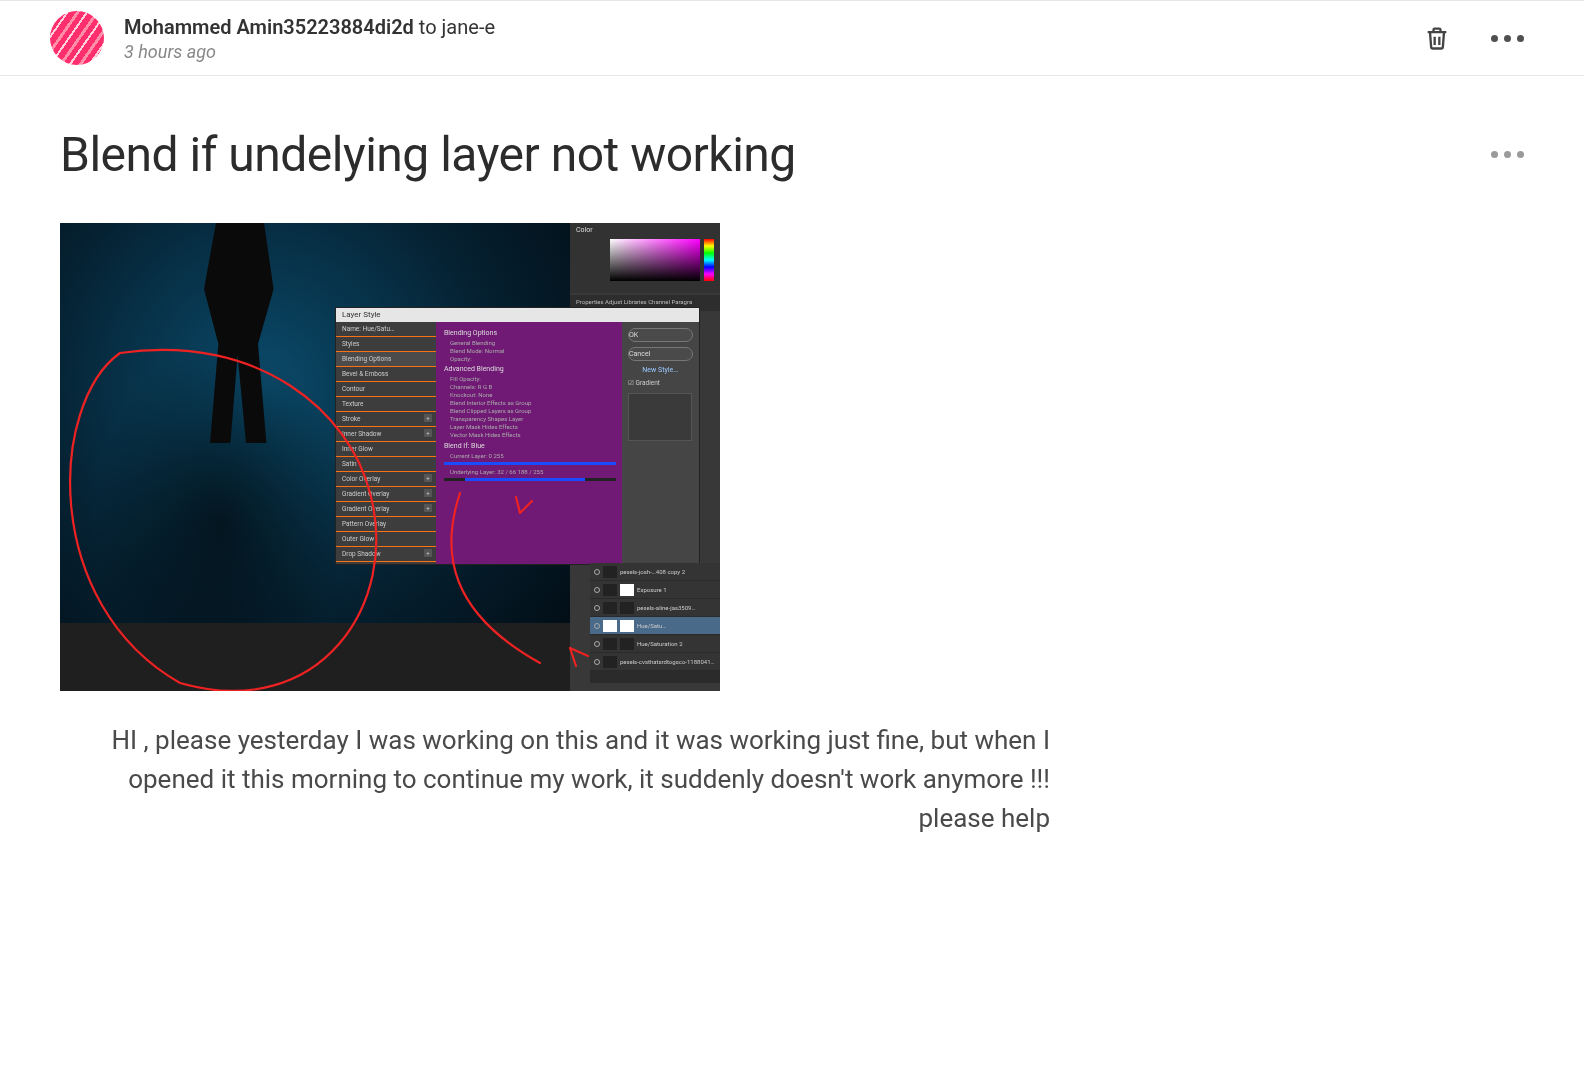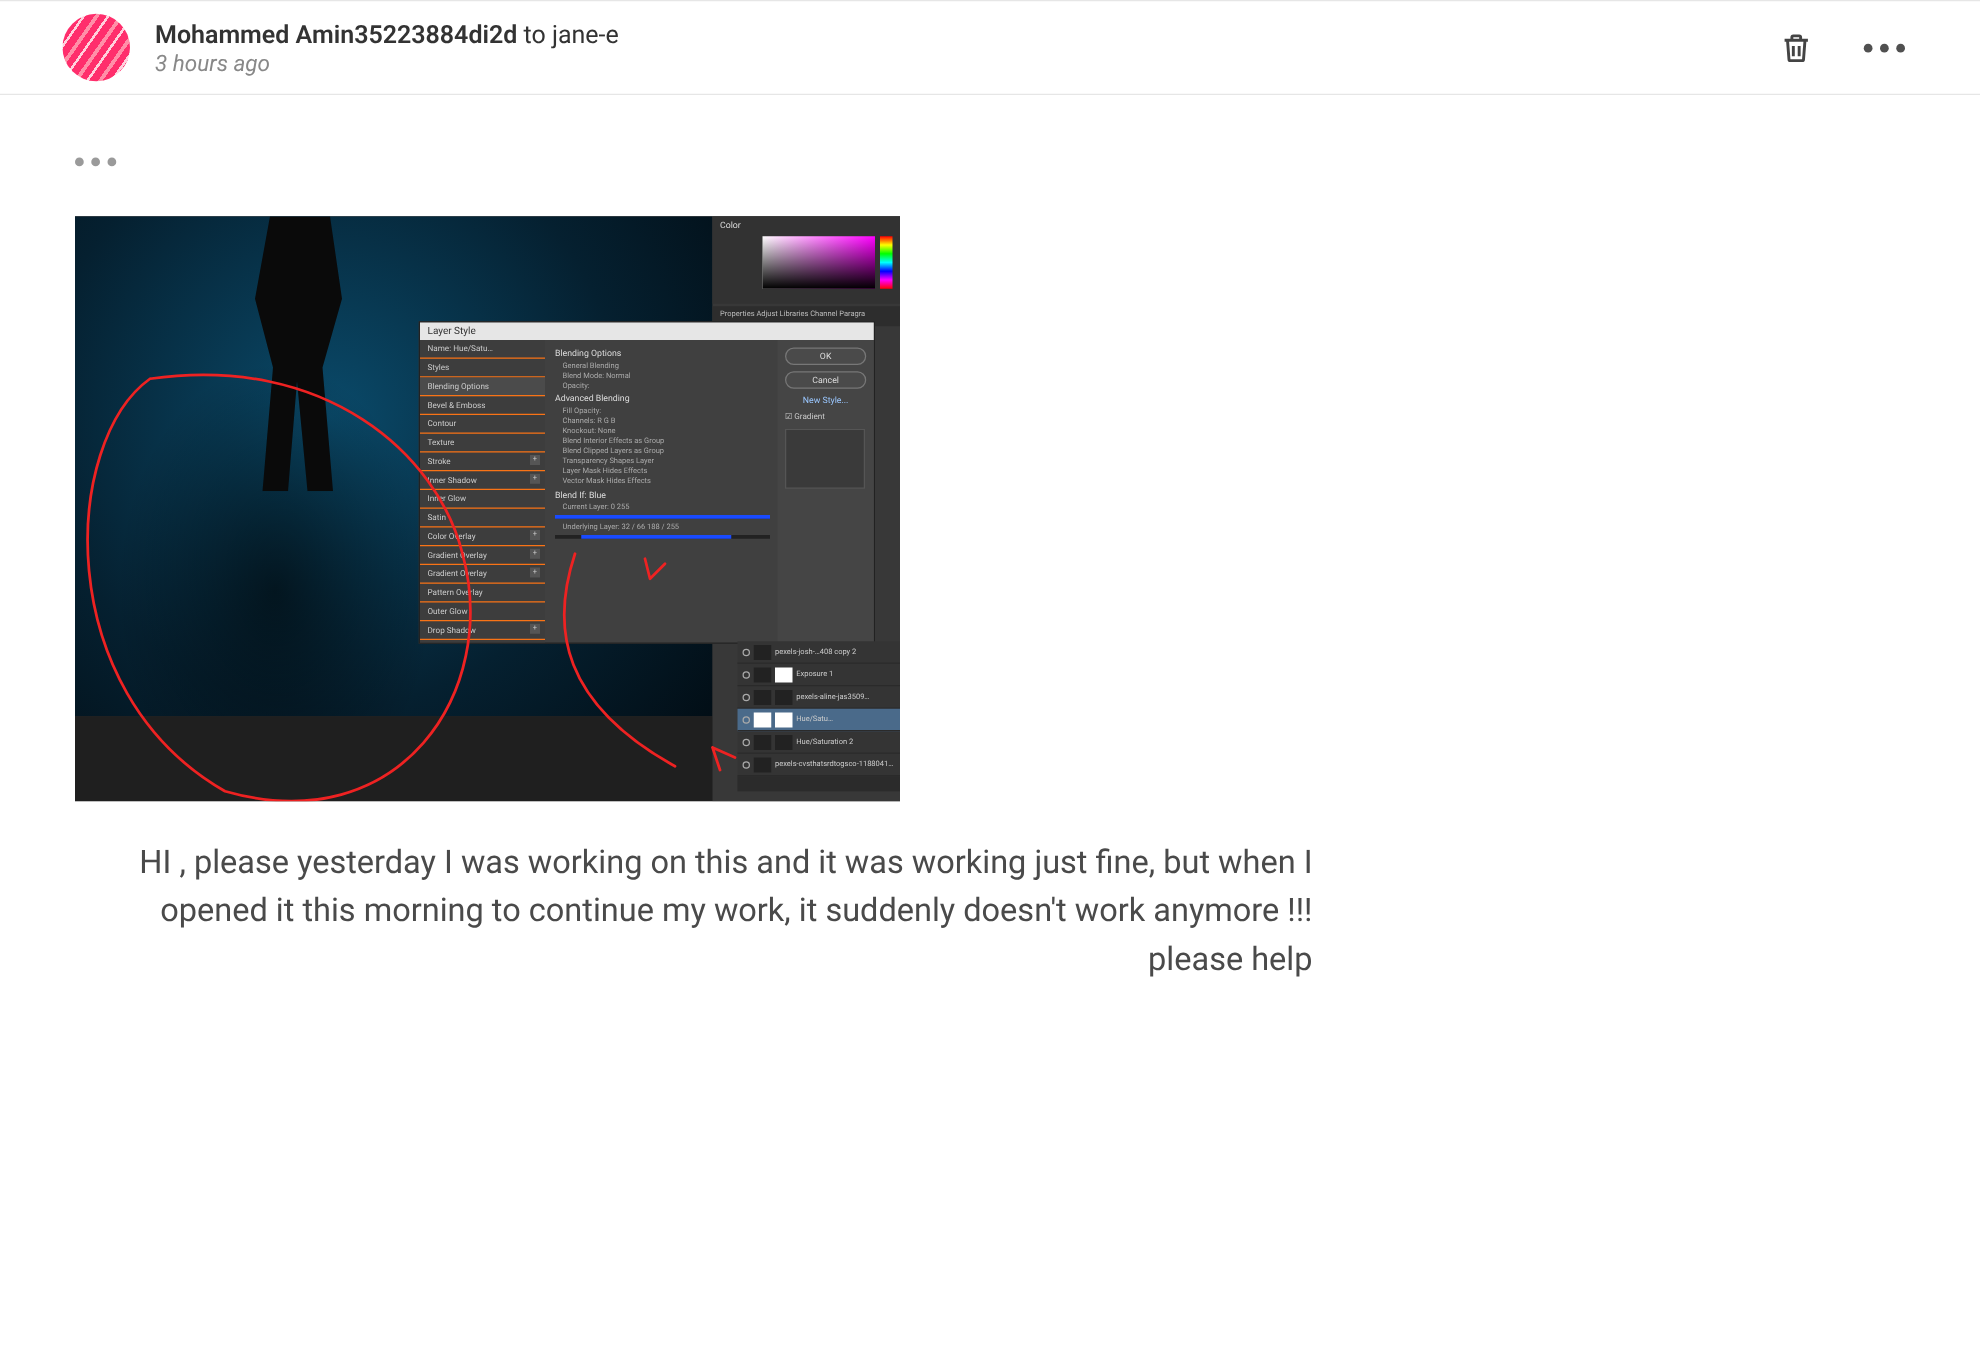--- a/index.html
+++ b/index.html
@@ -68,34 +68,34 @@
                 linear-gradient(to right, #fff 0%, #ff00ff 100%);
   }
   .hue-strip {
     position:absolute; top:16px; left:134px; width:10px; height:42px;
     background: linear-gradient(to bottom,#f00,#ff0,#0f0,#0ff,#00f,#f0f,#f00);
   }
   .prop-tab-row { position:absolute; top:72px; left:0; right:0; height:16px; background:#2d2d2d; font-size:6px; color:#bbb; padding:3px 6px; }
 
   .layer-style-dialog {
     position:absolute; left:275px; top:84px; width:365px; height:258px;
-    background:#404040; border:1px solid #222;
+    background:#701a75; border:1px solid #222;
   }
   .ls-title { height:14px; background:#e6e6e6; color:#333; font-size:8px; padding:2px 6px; }
   .ls-left { position:absolute; left:0; top:14px; width:100px; bottom:0; background:#3d3d3d; }
   .ls-left-row { font-size:6.5px; color:#ccc; padding:3px 6px; border-bottom:1px solid #f97316; position:relative; }
   .ls-left-row.sel { background:#4b4b4b; }
   .ls-left-row .plus { position:absolute; right:4px; top:2px; width:8px; height:8px; background:#555; font-size:6px; text-align:center; line-height:8px; color:#ccc; }
   .ls-mid { position:absolute; left:100px; top:14px; width:188px; bottom:0; padding:4px 8px; color:#ccc; font-size:6.5px; }
   .ls-mid .hdr { font-size:7px; margin:3px 0 2px; color:#ddd; }
   .ls-mid .small { font-size:6px; color:#aaa; margin:1px 0 1px 6px; }
   .slider-track { height:3px; background:#222; position:relative; margin:3px 0; }
   .slider-fill { position:absolute; height:100%; background:#1a4bff; }
   .ls-right { position:absolute; right:0; top:14px; width:77px; bottom:0; background:#454545; padding:6px; }
-  .ls-btn { font-size:7px; color:#ddd; border:1px solid #777; border-radius:9px; text-align:center; padding:2px 0; margin-bottom:5px; background:#4a4a4a; }
+  .ls-btn { font-size:7px; color:#ddd; border:1px solid #777; border-radius:9px; padding:2px 0; margin-bottom:5px; background:#4a4a4a; }
   .ls-link { font-size:7px; color:#9ac7ff; text-align:center; margin-bottom:5px; }
   .ls-check { font-size:6.5px; color:#ccc; }
   .preview-box { margin-top:6px; width:64px; height:48px; background:#3a3a3a; border:1px solid #555; }
 
   .layers-panel { position:absolute; right:0; top:340px; width:130px; height:120px; background:#343434; font-size:6px; color:#ccc; }
   .layer-row { display:flex; align-items:center; height:18px; padding:0 4px; gap:3px; border-bottom:1px solid #2a2a2a; }
   .layer-row.sel { background:#4a6a8a; }
   .eye { width:6px; height:6px; border-radius:50%; border:1px solid #aaa; }
   .thumb { width:14px; height:12px; background:#222; }
   .thumb.white { background:#fff; }
@@ -130,20 +130,21 @@
     <div class="more-dots">
         <span></span>
         <span></span>
         <span></span>
       </div>
   </div>
 </div>
 
 <div class="post-body">
   <div class="title-row">
+    <h1 class="post-title">Blend if undelying layer not working</h1>
     <div class="more-dots light">
         <span></span>
         <span></span>
         <span></span>
       </div>
   </div>
 
   <div class="screenshot">
     <div class="canvas-area">
       <div class="legs"></div>

